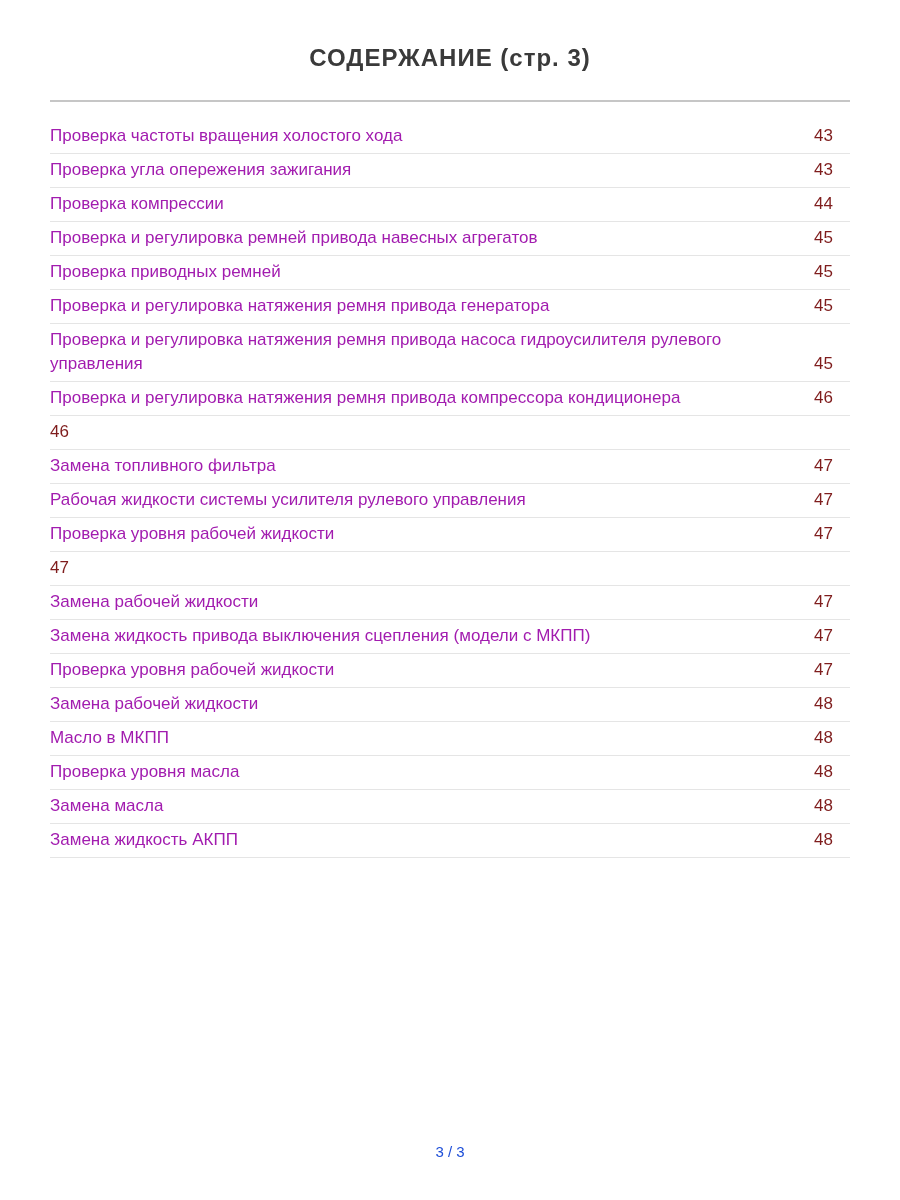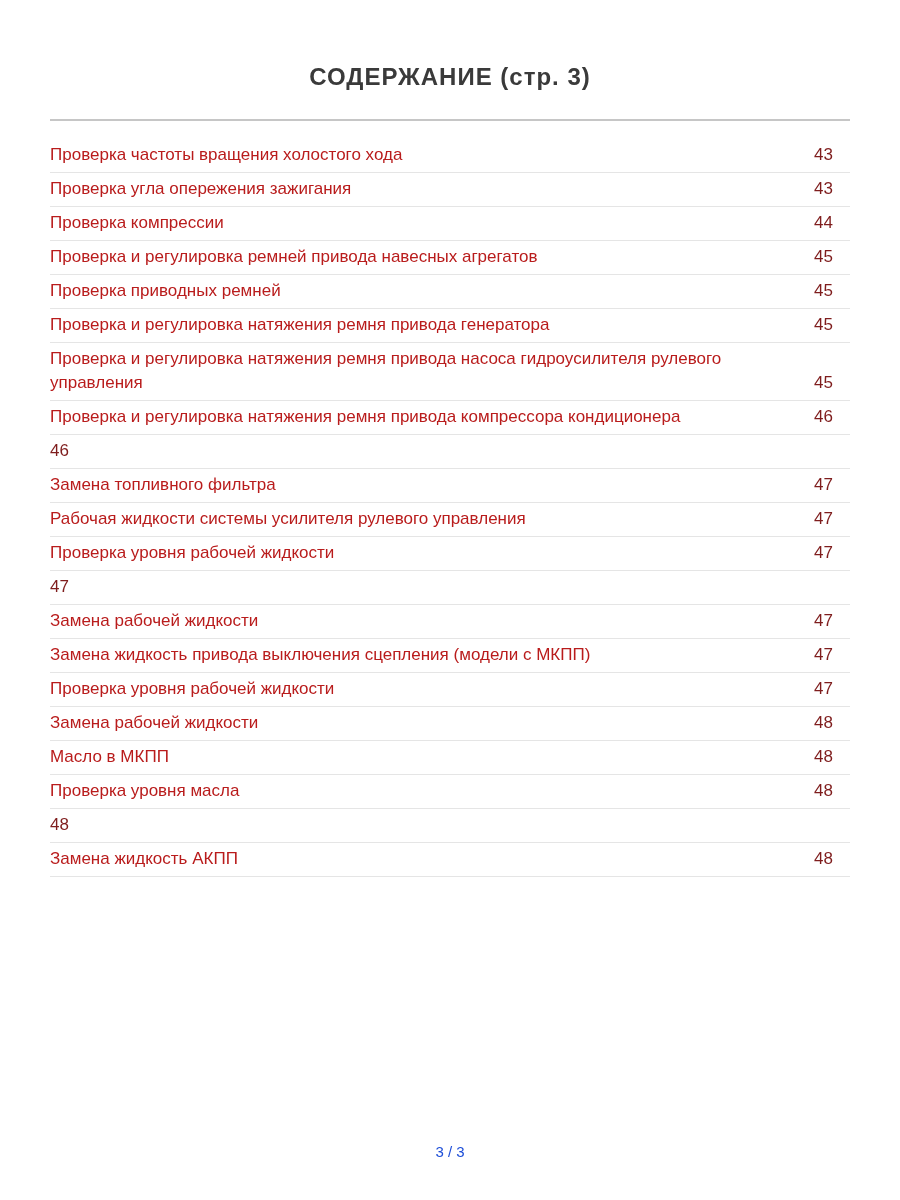--- a/index.html
+++ b/index.html
@@ -18,21 +18,20 @@
     padding: 0 50px;
   }
   .doc-title {
     padding-top: 40px;
     line-height: 35px;
     text-align: center;
     font-size: 24px;
     font-weight: bold;
     letter-spacing: 1px;
     color: #3a3a3a;
-    margin-top: 19px;
   }
   .top-divider {
     margin-top: 25px;
     height: 2px;
     background: #c6c6c6;
   }
   .toc {
     padding-top: 18px;
   }
   .toc-row {
@@ -40,21 +39,21 @@
     justify-content: space-between;
     align-items: flex-end;
     padding: 4px 0 5px 0;
     border-bottom: 1px solid #e5e5e5;
     font-size: 17px;
     line-height: 24px;
     cursor: default;
   }
   .toc-label {
     flex: 1 1 auto;
-    color: #b91c1c;
+    color: #a21caf;
     padding-right: 20px;
   }
   .toc-page {
     flex: 0 0 auto;
     color: #7f1d1d;
     padding-right: 17px;
     white-space: nowrap;
   }
   .footer {
     position: absolute;
@@ -144,20 +143,21 @@
       </div>
       <div class="toc-row">
         <span class="toc-label">Масло в МКПП</span>
         <span class="toc-page">48</span>
       </div>
       <div class="toc-row">
         <span class="toc-label">Проверка уровня масла</span>
         <span class="toc-page">48</span>
       </div>
       <div class="toc-row">
+        <span class="toc-label">Замена масла</span>
         <span class="toc-page">48</span>
       </div>
       <div class="toc-row">
         <span class="toc-label">Замена жидкость АКПП</span>
         <span class="toc-page">48</span>
       </div>
     </div>
 </div>
 
 <div class="footer">3 / 3</div>

